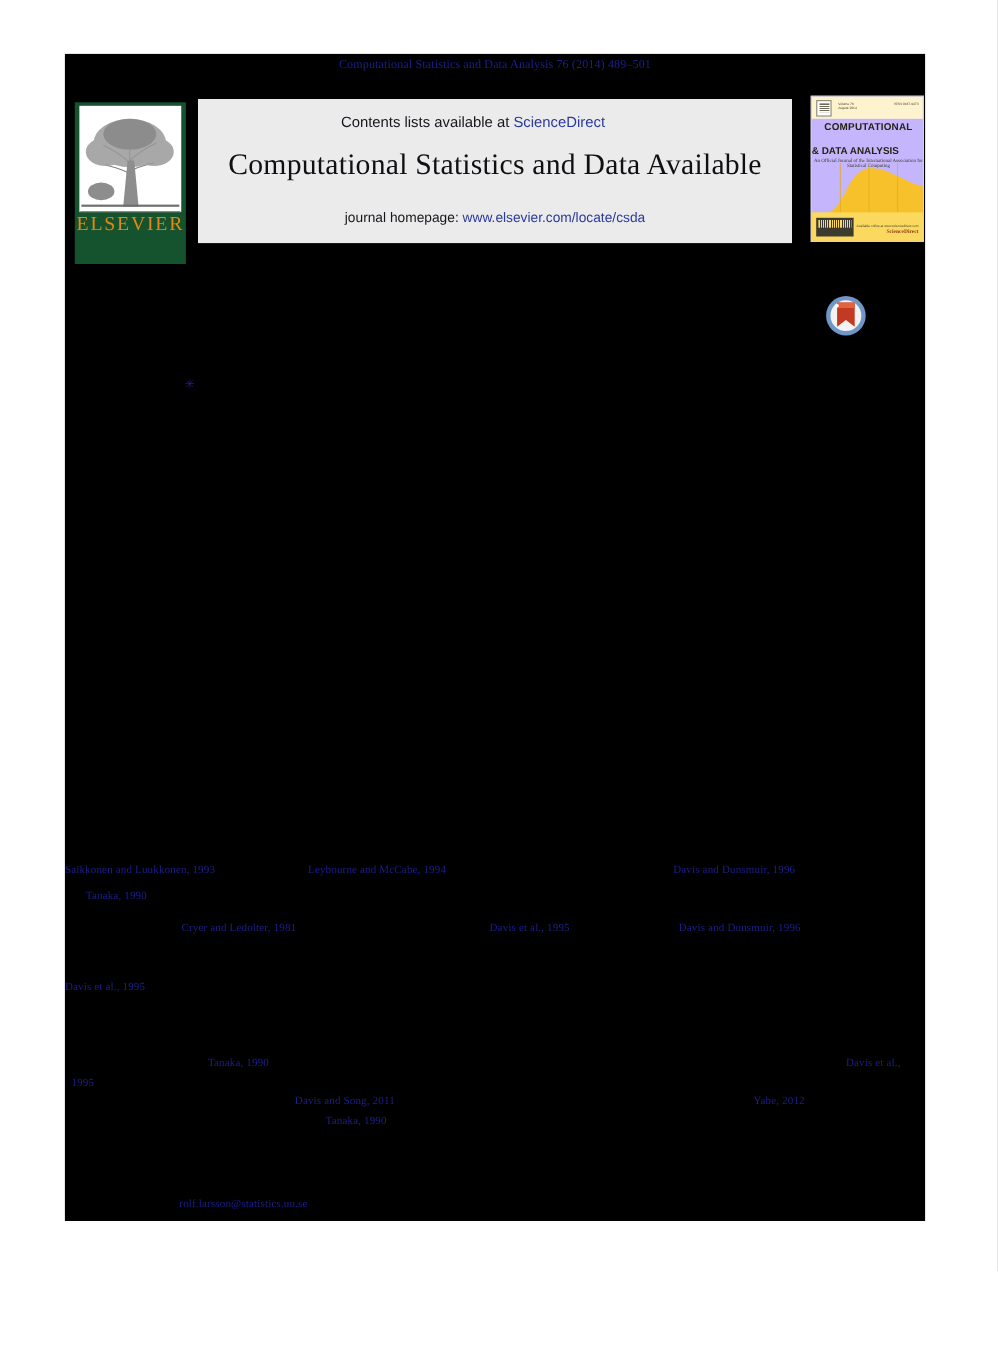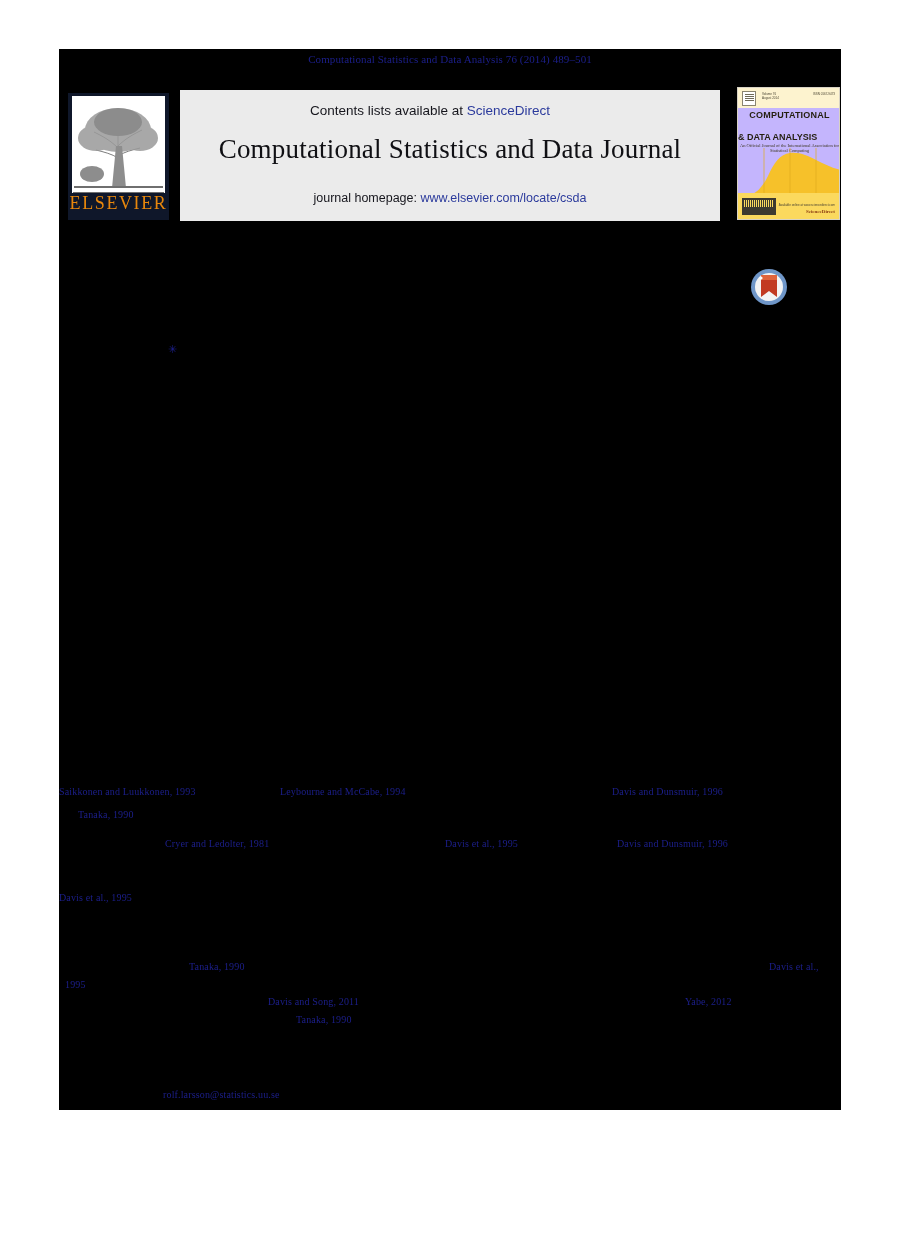--- a/index.html
+++ b/index.html
@@ -32,21 +32,21 @@
     letter-spacing:.2px;
   }
   .mh-line3{
     position:absolute;left:0;top:101px;width:540px;text-align:center;
     font-family:"Liberation Sans", sans-serif;font-size:12.5px;color:#16161d;
   }
   .mh-line3 .hp{color:#2b3a9c;}
 
   
   .elsevier{
-    position:absolute;left:9px;top:44px;width:101px;height:127px;background:#0f172a;
+    position:absolute;left:9px;top:44px;width:101px;height:147px;background:#14532d;
   }
   .els-tree{position:absolute;left:4px;top:3px;width:93px;height:97px;}
   .els-word{
     position:absolute;left:0;top:100px;width:101px;text-align:center;
     font-family:"Liberation Serif", serif;font-size:18px;letter-spacing:1.6px;
     color:#e8870c;font-weight:400;
   }
   .els-rule{
     position:absolute;left:5px;top:99px;width:91px;height:1px;background:#6f6f6f;
   }
@@ -158,21 +158,21 @@
       <rect x="2" y="90" width="89" height="2" fill="#6f6f6f"></rect>
     </svg>
     <div class="els-rule"></div>
     <div class="els-word">ELSEVIER</div>
   </div>
 
   <div class="masthead">
     <div class="mh-line1">
       <span>Contents lists available at </span><span class="sd">ScienceDirect</span>
     </div>
-    <div class="mh-title">Computational Statistics and Data Journal</div>
+    <div class="mh-title">Computational Statistics and Data Available</div>
     <div class="mh-line3">
       <span>journal homepage: </span><span class="hp">www.elsevier.com/locate/csda</span>
     </div>
   </div>
 
   <div class="cover">
     <div class="cover-top"></div>
     <div class="cover-badge"></div>
     <div class="cover-tinytxt" style="left:24px;top:5px;white-space:pre;">Volume 76
 August 2014</div>

